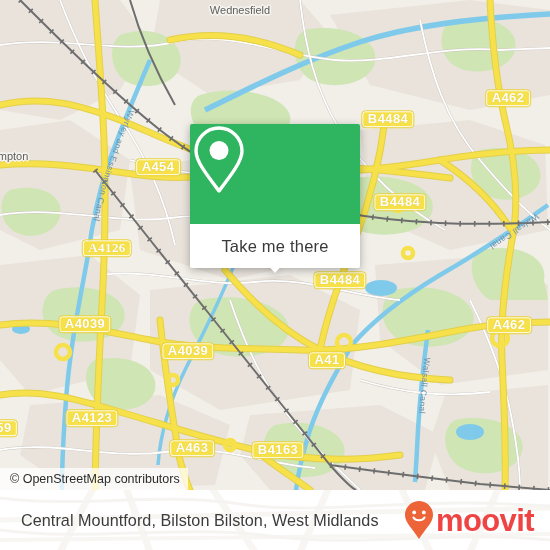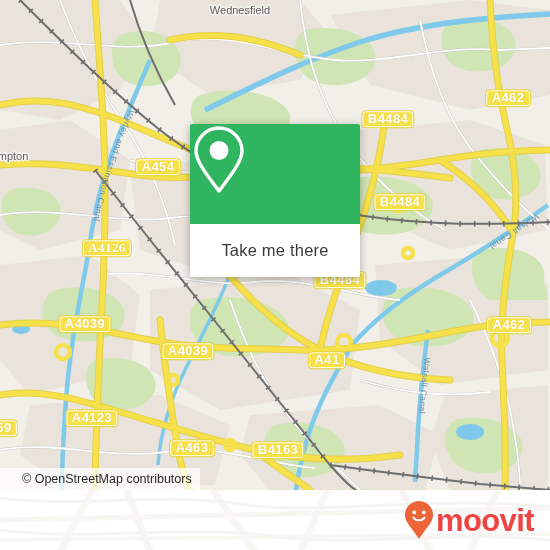--- a/index.html
+++ b/index.html
@@ -58,21 +58,21 @@
     width: 170px; height: 138px;
     filter: drop-shadow(0 2px 4px rgba(0,0,0,.30));
   }
   #callout-green {
     width: 100%; height: 100px;
     background: #2fb45f;
     border-radius: 2px 2px 0 0;
     display: flex; align-items: center; justify-content: center;
   }
   #callout-white {
-    width: 100%; height: 53px;
+    width: 100%; height: 44px;
     background: #ffffff;
     border-radius: 0 0 2px 2px;
     display: flex; align-items: center; justify-content: center;
   }
   #callout-label {
     color: #3a3a3a;
     font-size: 16.5px;
     letter-spacing: .2px;
   }
   #callout-tail {
@@ -83,21 +83,21 @@
     border-left: 10px solid transparent;
     border-right: 10px solid transparent;
     border-top: 11px solid #ffffff;
   }
 
   
   #attribution {
     position: absolute;
     left: 0; bottom: 0;
     height: 22px;
-    padding: 0 8px 0 22px;
+    padding: 0 8px 0 10px;
     display: flex; align-items: center;
     background: rgba(255,255,255,.75);
     color: #2b2b2b;
     font-size: 12.5px;
     white-space: nowrap;
   }
 
   
   #footer {
     position: absolute;
@@ -326,20 +326,21 @@
         <path d="M400,-5 L430,62"></path>
         <path d="M470,62 L500,-5"></path>
         <path d="M-5,30 L555,18" stroke-width="5"></path>
         <path d="M-5,50 L555,44" stroke-width="4"></path>
       </g>
       <g fill="none" stroke="#eceae5" stroke-width="3">
         <path d="M0,8 C80,18 160,2 240,14 C320,26 400,6 550,16"></path>
         <path d="M0,40 C90,52 180,34 270,46 C360,58 450,40 550,50"></path>
       </g>
     </svg>
+    <span id="footer-title">Central Mountford, Bilston Bilston, West Midlands</span>
     <div id="brand">
       <svg id="brand-pin" width="30" height="40" viewBox="0 0 30 40">
         <path d="M15 1 C7.3 1 1 7.3 1 15 C1 23 9 29 15 39 C21 29 29 23 29 15 C29 7.3 22.7 1 15 1 Z" fill="#ec6437"></path>
         <circle cx="10.2" cy="12.4" r="1.9" fill="#ffffff"></circle>
         <circle cx="19.8" cy="12.4" r="1.9" fill="#ffffff"></circle>
         <path d="M9.5 17.5 C11.5 21.2 18.5 21.2 20.5 17.5" fill="none" stroke="#ffffff" stroke-width="2.1" stroke-linecap="round"></path>
       </svg>
       <span id="brand-word">moovit</span>
     </div>
   </div>

